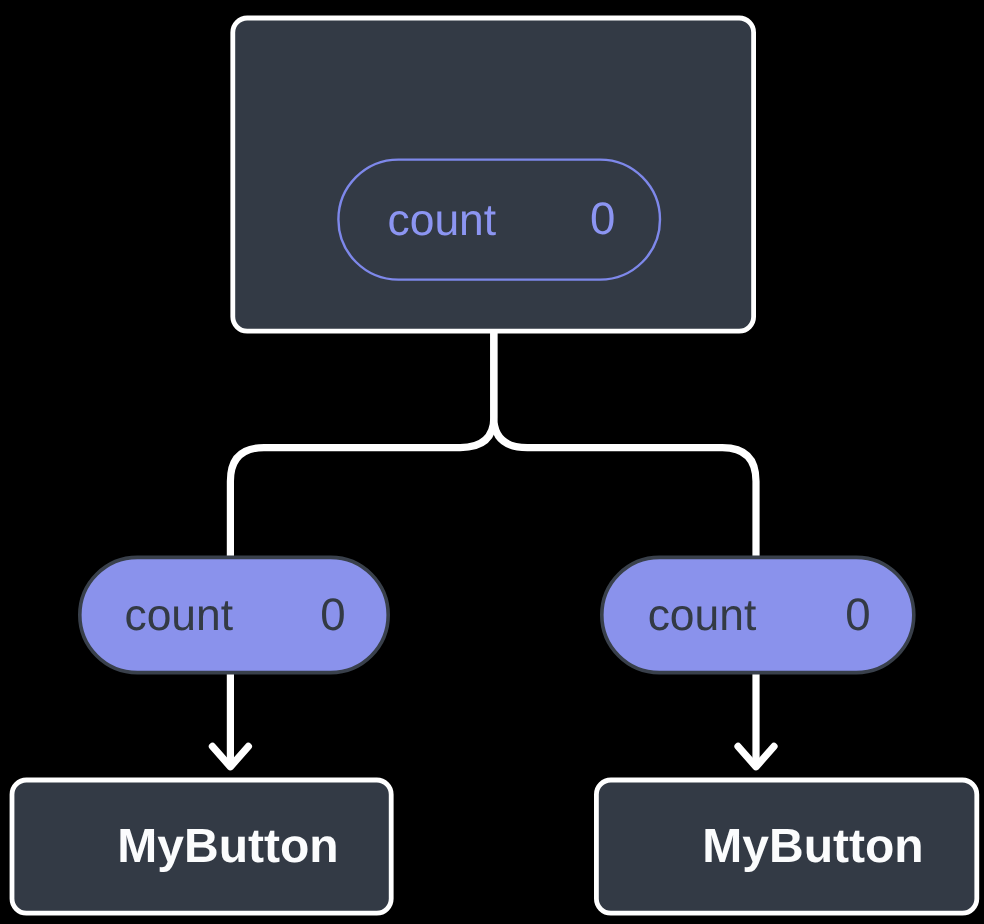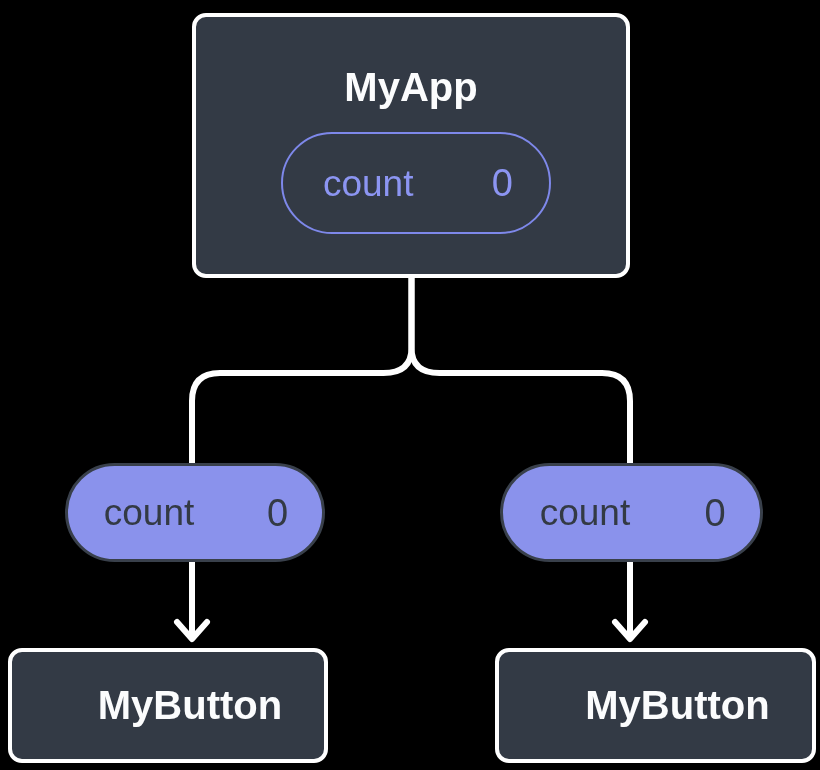--- a/index.html
+++ b/index.html
@@ -108,21 +108,20 @@
     <path d="M411.5 276 L411.5 348 Q411.5 373 439.5 373 L602 373 Q630 373 630 401 L630 466" stroke="#ffffff" stroke-width="6" stroke-linecap="round" stroke-linejoin="round"></path>
 
     <path d="M192 560 L192 634" stroke="#ffffff" stroke-width="6" stroke-linecap="round"></path>
     <path d="M177 622 L192 639 L207 622" stroke="#ffffff" stroke-width="6" stroke-linecap="round" stroke-linejoin="round"></path>
 
     <path d="M630 560 L630 634" stroke="#ffffff" stroke-width="6" stroke-linecap="round"></path>
     <path d="M615 622 L630 639 L645 622" stroke="#ffffff" stroke-width="6" stroke-linecap="round" stroke-linejoin="round"></path>
   </svg>
 
   <div class="node node-root">
-    <div class="node-title">MyApp</div>
     <div class="pill pill-outline">
       <span class="pill-label">count</span>
       <span class="pill-divider"></span>
       <span class="pill-value">0</span>
     </div>
   </div>
 
   <div class="pill pill-solid pill-solid-left">
     <span class="pill-label">count</span>
     <span class="pill-divider"></span>

